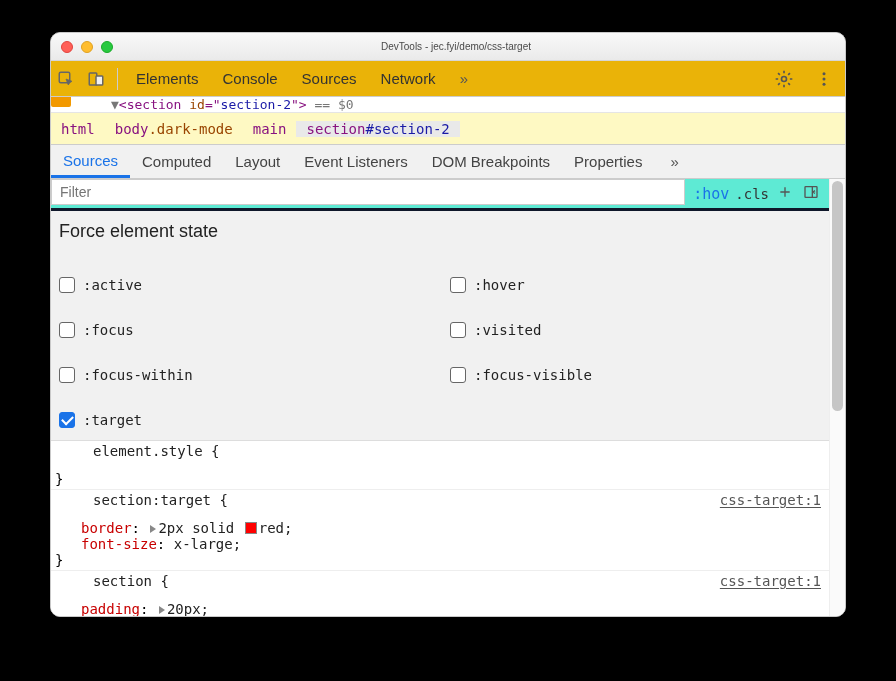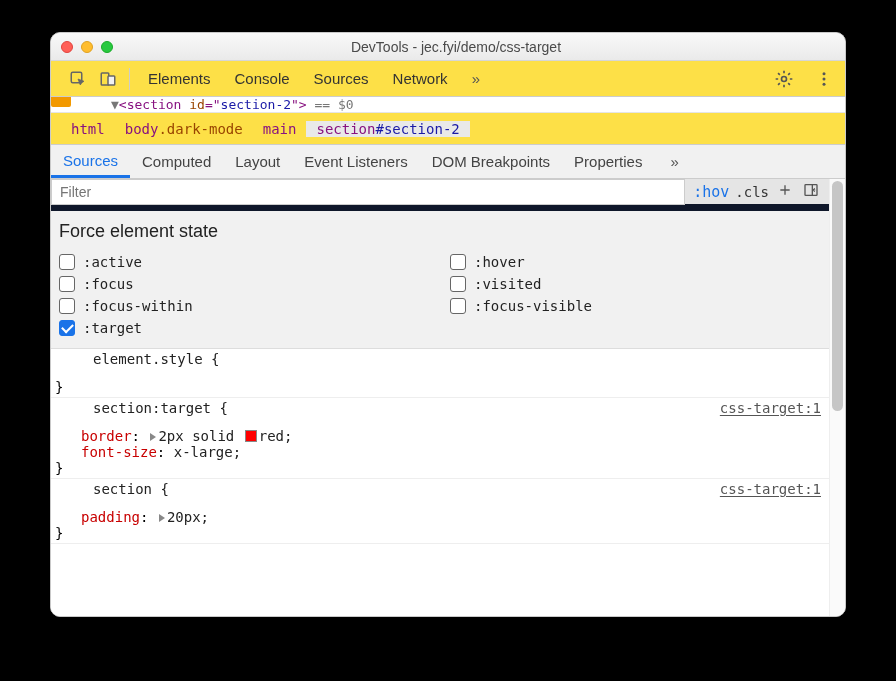--- a/index.html
+++ b/index.html
@@ -41,30 +41,30 @@
     padding:0 10px;
     position:relative;
   }
   .traffic-lights { display:flex; gap:8px; }
   .traffic-light { width:12px; height:12px; border-radius:50%; }
   .tl-red{background:#ff5f57;border:1px solid #e0443e;}
   .tl-yellow{background:#ffbd2e;border:1px solid #dea123;}
   .tl-green{background:#28c940;border:1px solid #1aab29;}
   .title-text {
     position:absolute; left:16px; right:0; text-align:center;
-    font-size:14px; color:#4a4a4a;
+    font-size:10px; color:#4a4a4a;
     pointer-events:none;
   }
 
   .toolbar {
     display:flex; align-items:center;
     height:36px;
-    background:#fde047;
+    background:#eab308;
     border-bottom:1px solid #ccc;
-    padding:0 6px 0 12px;
+    padding:0 6px 0 0;
     font-size:15px;
   }
   .toolbar .tool-left { display:flex; align-items:center; height:100%; }
   .tool-btn {
     width:30px; height:100%;
     display:flex; align-items:center; justify-content:center;
     color:#555;
   }
   .tool-btn svg { width:18px; height:18px; stroke:#666; fill:none; }
   .vsep { width:1px; background:#ccc; height:22px; margin:0 6px; }
@@ -87,27 +87,27 @@
   .elements-strip .caret{color:#777;}
   .elements-strip .tagc {color:var(--code-purple);}
   .elements-strip .attr {color:var(--code-orange);}
   .elements-strip .orange-tag {
     position:absolute; left:0; top:-4px; width:20px; height:14px;
     background:#f29900; border-radius:2px;
   }
 
   .breadcrumb {
     display:flex; align-items:center;
-    background:#fde047;
+    background:#fef9c3;
     border-bottom:1px solid #ccc;
     font-family: Menlo, Consolas, monospace;
     font-size:14px;
     color:var(--code-purple);
     height:32px;
-    padding:0 10px;
+    padding:0 0;
   }
   .crumb { padding:0 10px; }
   .crumb .cls { color:var(--code-orange); }
   .crumb.sel { background:#e9e9e9; color:var(--code-purple); }
   .crumb.sel .id { color:var(--code-blue); }
 
   .subtabs {
     display:flex; align-items:center;
     height:34px;
     background:#f1f1f1;
@@ -120,23 +120,23 @@
   .subtab.active { color:#1a73e8; border-bottom:3px solid #1a73e8; font-weight:500;}
   .subtabs .more { margin-left:4px;}
 
   .content-wrap { display:flex; flex:1; overflow:hidden; background:#fff;}
   .content { flex:1; display:flex; flex-direction:column; overflow:hidden;}
   .scrollbar { width:16px; background:#fafafa; border-left:1px solid #eee; position:relative;}
   .scrollthumb { position:absolute; left:2px; right:2px; top:2px; height:230px; background:#c6c6c6; border-radius:8px;}
 
   .filter-row {
     display:flex; 
-    border-bottom:7px solid #0f172a;
+    border-bottom:3px solid #0f172a;
     height:32px;
-    background:#e5e5e5;
+    background:#5eead4;
   }
   .filter-input {
     flex:1; border:1px solid #ccc; background:#fff;
     margin:0 ; height:26px;
     padding:2px 8px; font-size:14px; color:#777;
     font-family: inherit;
     border-radius:0;
   }
   .filter-actions {
     display:flex; align-items:center; gap:6px; padding:0 8px;
@@ -153,21 +153,21 @@
     padding:10px 8px 12px 8px;
   }
   .force-state h4 { margin:0 0 12px 0; font-weight:400; font-size:18px; color:#222;}
   .state-grid {
     display:grid;
     grid-template-columns: 1fr 1fr;
     row-gap:6px; column-gap:20px;
     font-family: Menlo, Consolas, monospace;
     font-size:14px;
   }
-  .state-item { display:flex; align-items:flex-start; gap:8px; color:#222;}
+  .state-item { display:flex; align-items:flex-start; gap:8px; color:#222;margin-top:23px;}
   .chk {
     width:16px; height:16px; border:1.5px solid #666; border-radius:3px;
     display:inline-flex; align-items:center; justify-content:center;
     background:#fff; flex-shrink:0;
   }
   .chk.checked { background:#1a73e8; border-color:#1a73e8; }
   .chk.checked::after {
     content:""; width:5px; height:9px;
     border:solid #fff; border-width:0 2px 2px 0;
     transform: rotate(45deg) translate(-1px,-1px);

